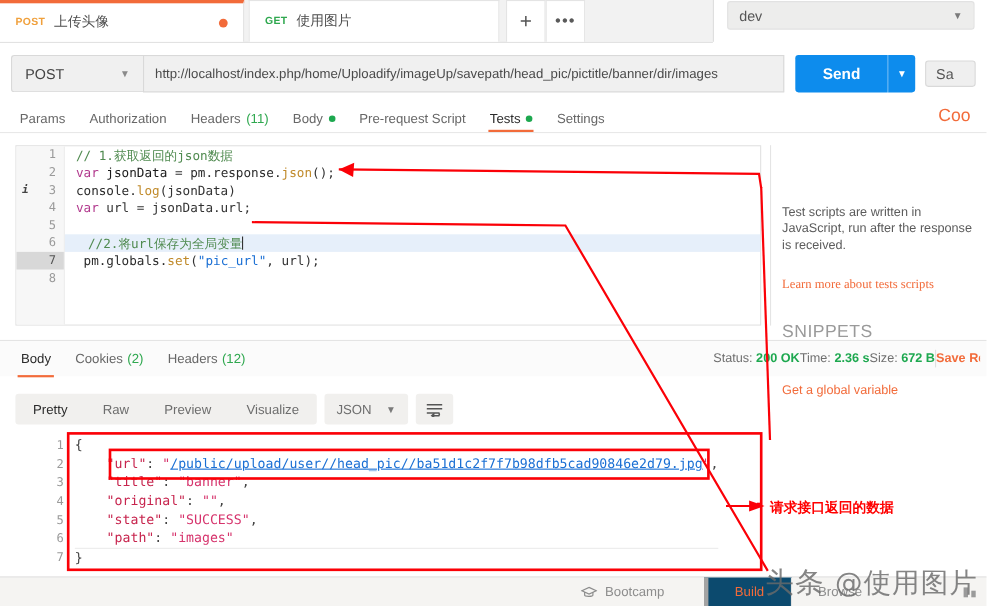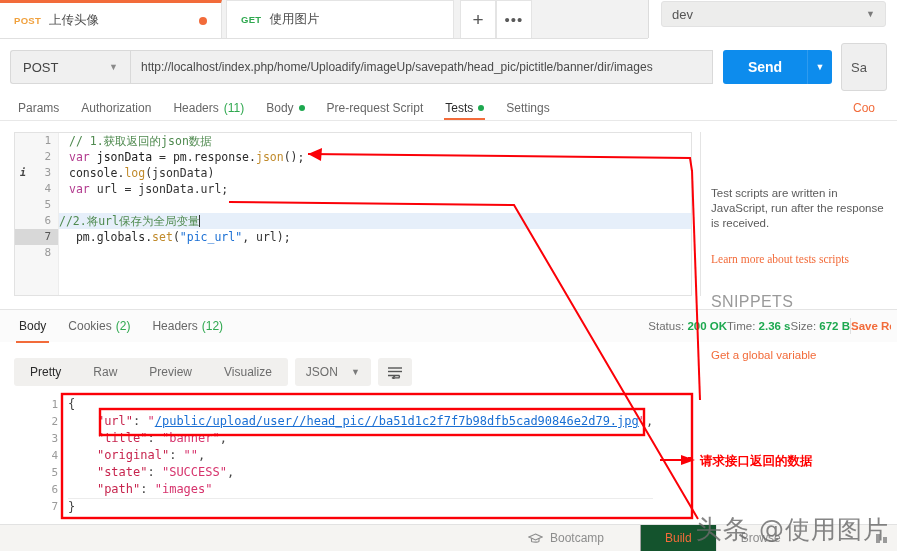--- a/index.html
+++ b/index.html
@@ -49,51 +49,51 @@
              border-radius:3px 0 0 3px;box-sizing:border-box;display:flex;align-items:center;padding:0 12px;}
   .methodbox .m{font-size:13px;color:#444;}
   .methodbox .carr{margin-left:auto;color:#8a8a8a;font-size:9px;}
   .urlbox{flex:1;height:34px;background:#f0f0f0;border:1px solid #d9d9d9;box-sizing:border-box;
           display:flex;align-items:center;padding:0 10px;overflow:hidden;}
   .urlbox .u{font-size:12px;color:#4a4a4a;white-space:nowrap;}
   .sendbtn{width:84px;height:34px;background:#0d8ced;color:#fff;font-size:14px;font-weight:bold;
            display:flex;align-items:center;justify-content:center;margin-left:10px;border-radius:3px 0 0 3px;}
   .sendcar{width:24px;height:34px;background:#0d8ced;color:#fff;display:flex;align-items:center;
            justify-content:center;font-size:9px;border-left:1px solid #2f9bef;border-radius:0 3px 3px 0;}
-  .savebtn{width:46px;height:48px;background:#efefef;border:1px solid #d9d9d9;box-sizing:border-box;
+  .savebtn{width:46px;height:24px;background:#efefef;border:1px solid #d9d9d9;box-sizing:border-box;
            border-radius:3px;margin-left:9px;display:flex;align-items:center;padding-left:9px;
            font-size:13px;color:#555;overflow:hidden;}
 
   
   .reqtabs{position:absolute;left:0;top:94px;width:897px;height:26px;display:flex;align-items:flex-end;
            padding:0 14px;box-sizing:border-box;gap:0;}
   .rt{font-size:12px;color:#676767;padding:0 11px 5px 11px;display:flex;align-items:center;gap:5px;
       position:relative;white-space:nowrap;}
   .rt:first-child{padding-left:4px;}
   .rt.active{color:#2b2b2b;}
   .rt.active:after{content:"";position:absolute;left:10px;right:10px;bottom:0;height:2px;background:#f26b3a;}
   .rt .cnt{color:#2fa84f;}
   .grn-dot{width:6px;height:6px;border-radius:50%;background:#1da84f;display:inline-block;}
-  .cookies-link{margin-left:auto;color:#f26b3a;font-size:12px;padding-bottom:5px;overflow:hidden;
+  .cookies-link{margin-left:auto;color:#f26b3a;font-size:16px;padding-bottom:5px;overflow:hidden;
                 width:30px;white-space:nowrap;}
   .reqtabs-rule{position:absolute;left:0;top:120px;width:897px;height:1px;background:#e8e8e8;}
 
   
   .editwrap{position:absolute;left:14px;top:132px;width:678px;height:164px;
             border:1px solid #e2e2e2;background:#fff;box-sizing:border-box;}
   .gutter{position:absolute;left:0;top:0;width:44px;height:100%;background:#f7f7f7;
           border-right:1px solid #ededed;box-sizing:border-box;}
   .gl{height:16px;line-height:16px;text-align:right;padding-right:7px;font-size:11px;color:#9a9a9a;
       font-family:"DejaVu Sans Mono","Liberation Mono",monospace;position:relative;}
   .gl.hl{background:#d8d8d8;color:#555;}
   .gl .ico{position:absolute;left:5px;top:0;font-size:10px;color:#444;font-style:italic;font-weight:bold;}
   .codearea{position:absolute;left:44px;top:0;right:0;height:100%;padding:0 0 0 10px;box-sizing:border-box;}
   .cl{height:16px;line-height:16px;font-size:11.5px;white-space:pre;
       font-family:"DejaVu Sans Mono","Liberation Mono",monospace;}
-  .cl.hl{background:#e6effa;margin-left:-10px;padding-left:0;}
+  .cl.hl{background:#e6effa;margin-left:-10px;padding-left:21px;}
   .cmt{color:#4f8a4f;}
   .kw{color:#b23a8e;margin-top:48px;}
   .vr{color:#1a1a1a;}
   .fn{color:#2b2b2b;}
   .mth{color:#c08a2a;}
   .str{color:#1a6fd4;}
   .pun{color:#333;}
   .caret{display:inline-block;width:1px;height:12px;background:#333;vertical-align:-2px;}
 
   
@@ -148,21 +148,21 @@
   .anno{position:absolute;left:0;top:0;width:897px;height:551px;pointer-events:none;}
   .annotext{position:absolute;left:700px;top:453px;color:#ff0000;font-weight:bold;font-size:12.5px;
             font-family:Liberation Serif, serif;white-space:nowrap;}
 
   
   .bottombar{position:absolute;left:0;bottom:0;width:897px;height:27px;background:#f5f4f2;
              border-top:1px solid #e2e2e2;display:flex;align-items:center;box-sizing:border-box;}
   .bb-left{position:absolute;left:528px;display:flex;align-items:center;gap:7px;color:#8d8d8d;font-size:12px;}
   .bb-seg{position:absolute;left:640px;display:flex;align-items:stretch;height:27px;}
   .bb-item{padding:0 24px;display:flex;align-items:center;font-size:12px;color:#8d8d8d;}
-  .bb-item.active{background:#14532d;color:#f26b3a;border-left:1px solid #a3a3a3;border-right:1px solid #e2e2e2;}
+  .bb-item.active{background:#0c4a6e;color:#f26b3a;border-left:4px solid #a3a3a3;border-right:1px solid #e2e2e2;}
   .bb-right{position:absolute;right:10px;display:flex;gap:3px;align-items:flex-end;}
   .bb-right i{display:block;width:4px;background:#9a9a9a;}
 
   
   .watermark{position:absolute;right:8px;bottom:4px;font-size:26px;color:#6b6b6b;opacity:.82;
              font-family:"DejaVu Sans","Liberation Sans",sans-serif;white-space:nowrap;letter-spacing:1px;}
   .watermark .at{font-size:25px;}
 </style>
 </head>
 <body>

